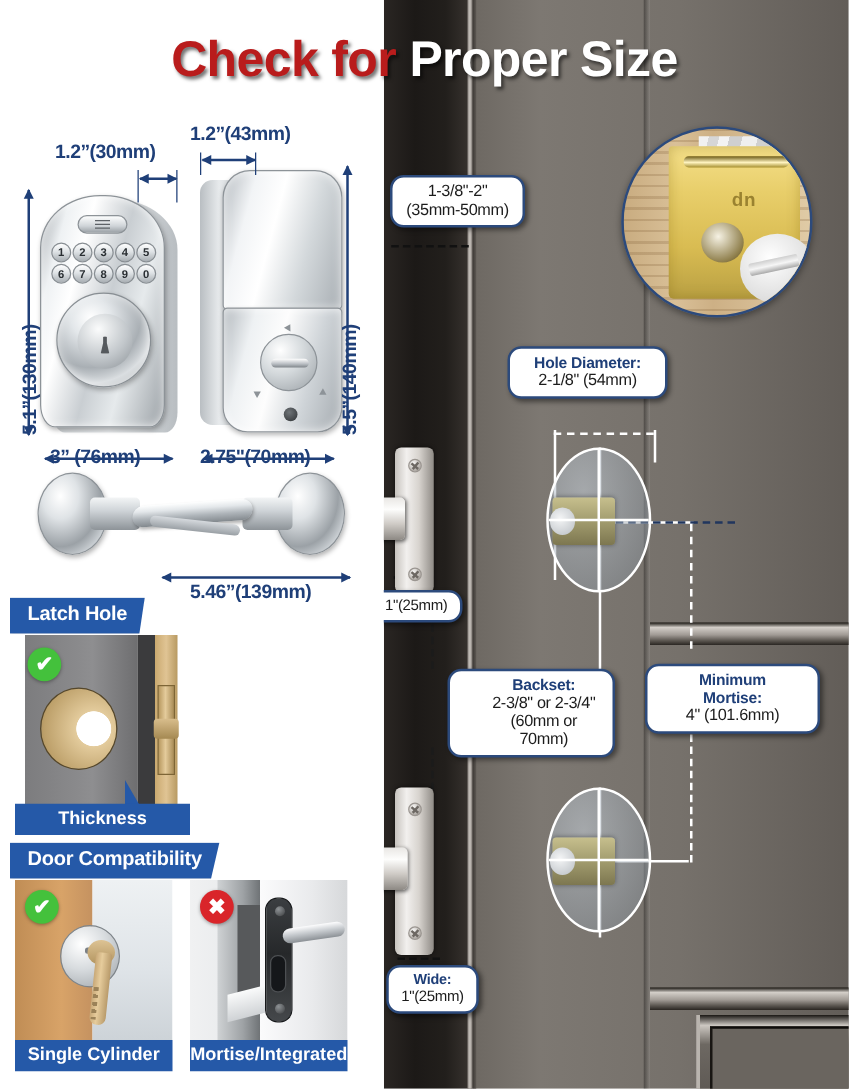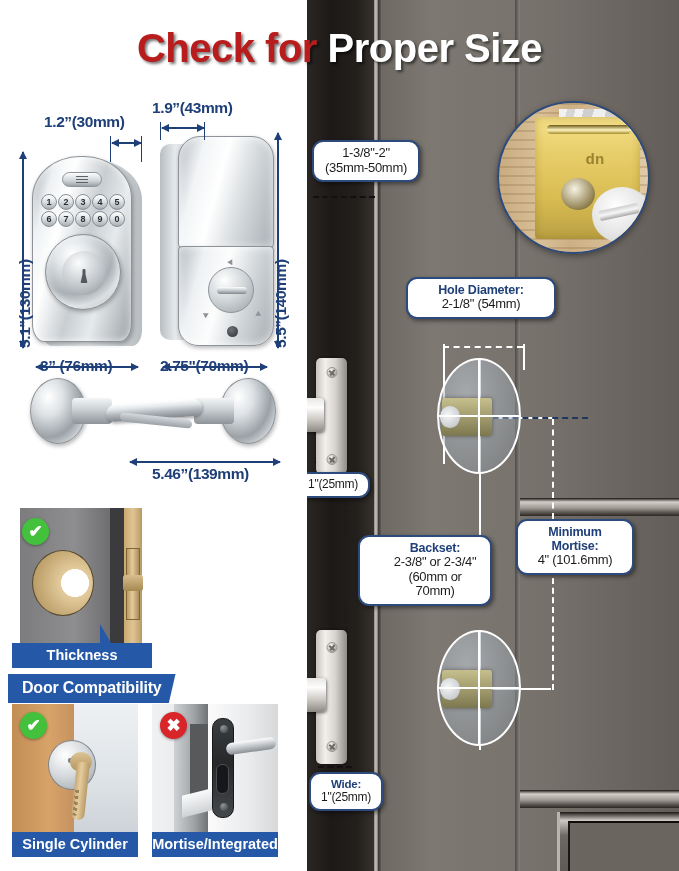--- a/index.html
+++ b/index.html
@@ -139,24 +139,24 @@
   }
   .callout .ttl {
     display: block; color: #1f3f78; font-weight: bold; font-size: 12.5px;
     letter-spacing: -.2px;
   }
   .callout .val { display: block; color: #1c1c1c; font-size: 13px; letter-spacing: -.3px; }
   .callout.small .ttl { font-size: 11.5px; }
   .callout.small .val { font-size: 12px; }
 
   #co-thickness { left: 312px; top: 140px; width: 108px; }
-  #co-hole { left: 406px; top: 277px; width: 150px; }
+  #co-hole { left: 406px; top: 277px; width: 128px; }
   #co-wide-top { left: 296px; top: 472px; width: 74px; }
   #co-backset { left: 358px; top: 535px; width: 134px; padding-left: 28px; }
-  #co-mindist { left: 516px; top: 519px; width: 118px; }
+  #co-mindist { left: 516px; top: 531px; width: 140px; }
   #co-wide-bottom { left: 309px; top: 772px; width: 74px; }
 
   
   #circle-inset {
     position: absolute; left: 497px; top: 101px; width: 153px; height: 153px;
     border-radius: 50%; border: 2.5px solid #2c4a7c; overflow: hidden;
     background: linear-gradient(to right,#c9ac80 0%,#d9c098 28%,#cdb085 48%,#e0cba6 100%);
     box-shadow: 0 2px 6px rgba(0,0,0,.4);
   }
   #circle-inset .wood-grain {
@@ -640,31 +640,32 @@
 
     <div class="arrow-v" style="left:22px; top:152px; height:196px;"></div>
     <div class="dim-label v" style="left:16px; top:348px; transform:rotate(-90deg);">5.1”(130mm)</div>
 
     <div class="arrow-h" style="left:36px; top:366px; width:102px;"></div>
     <div class="dim-label" style="left:40px; top:357px;">3” (76mm)</div>
 
     <div class="tick" style="left:160px; top:122px; width:1.4px; height:18px;"></div>
     <div class="tick" style="left:204px; top:122px; width:1.4px; height:18px;"></div>
     <div class="arrow-h" style="left:162px; top:127px; width:42px;"></div>
-    <div class="dim-label" style="left:152px; top:99px;">1.9”(43mm)</div>
+    <div class="dim-label" style="left:152px; top:99px;">1.2”(43mm)</div>
 
     <div class="arrow-v" style="left:277px; top:133px; height:215px;"></div>
     <div class="dim-label v" style="left:272px; top:348px; transform:rotate(-90deg);">5.5”(140mm)</div>
 
     <div class="arrow-h" style="left:163px; top:366px; width:104px;"></div>
     <div class="dim-label" style="left:160px; top:357px;">2.75"(70mm)</div>
 
     <div class="arrow-h" style="left:130px; top:461px; width:150px;"></div>
     <div class="dim-label" style="left:152px; top:465px;">5.46”(139mm)</div>
 
+    <div class="banner" id="banner-latch">Latch Hole</div>
     <div id="card-latch">
       <div class="doorbg"></div>
       <div class="door-side"></div>
       <div class="door-dark"></div>
       <div class="edge-wood"></div>
       <div class="bore"></div>
       <div class="mortise"></div>
       <div class="pointer"></div>
       <div class="check-badge" style="left:10px; top:10px;">✔</div>
     </div>

